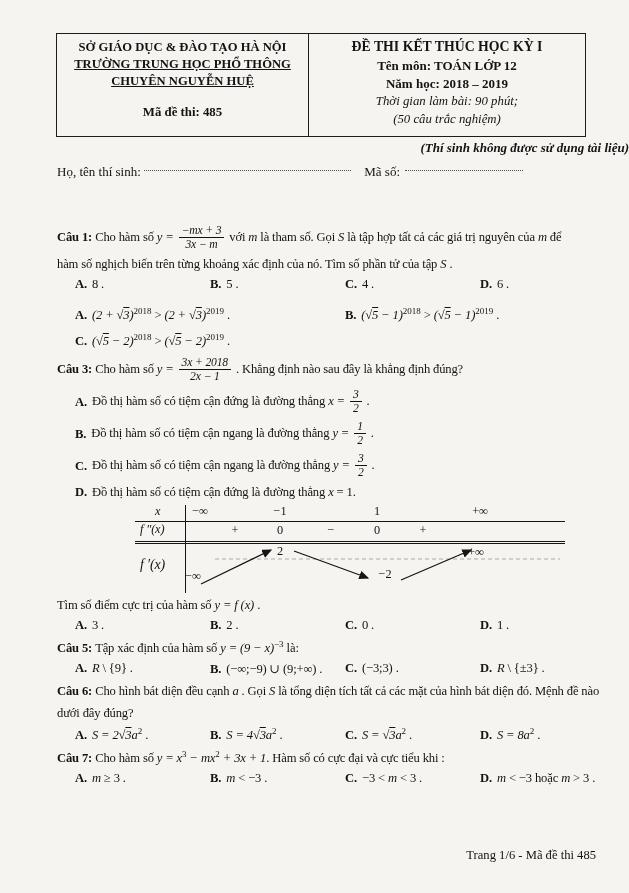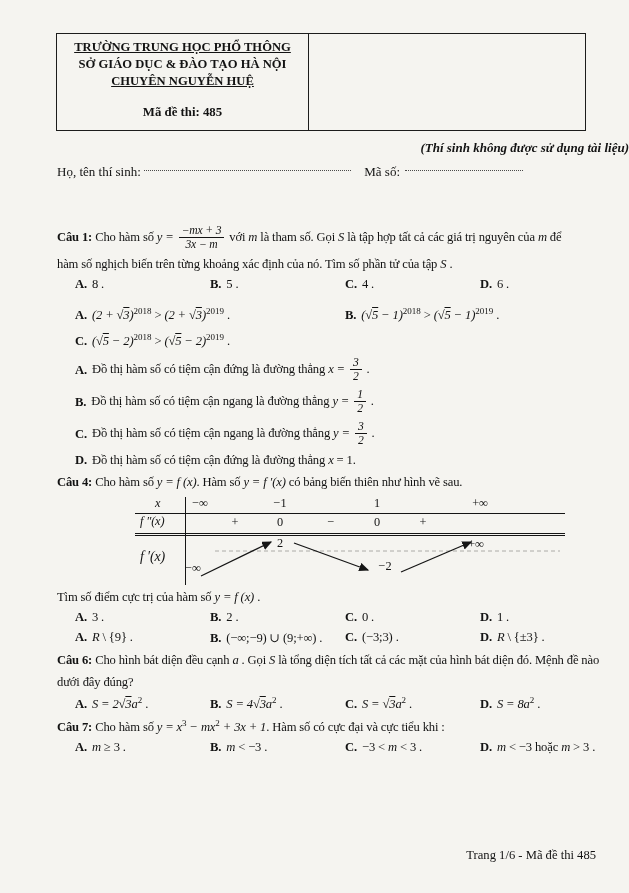--- a/index.html
+++ b/index.html
@@ -70,24 +70,31 @@
   .footer{position:absolute;top:848px;left:0;width:100%;box-sizing:border-box;
     padding-right:33px;text-align:right;font-size:12.6px;}
 </style>
 </head>
 <body>
 
 <div class="page">
 
   <div class="header-box">
     <div class="hcell-left">
+      <div class="h-line">SỞ GIÁO DỤC &amp; ĐÀO TẠO HÀ NỘI</div>
       <div class="h-line h-underline">TRƯỜNG TRUNG HỌC PHỔ THÔNG</div>
-      <div class="h-line">SỞ GIÁO DỤC &amp; ĐÀO TẠO HÀ NỘI</div>
       <div class="h-line h-underline">CHUYÊN NGUYỄN HUỆ</div>
       <div class="h-code">Mã đề thi: 485</div>
+    </div>
+    <div class="hcell-right">
+      <div class="r-title">ĐỀ THI KẾT THÚC HỌC KỲ I</div>
+      <div class="r-sub">Tên môn: TOÁN LỚP 12</div>
+      <div class="r-sub">Năm học: 2018 – 2019</div>
+      <div class="r-it">Thời gian làm bài: 90 phút;</div>
+      <div class="r-it">(50 câu trắc nghiệm)</div>
     </div>
   </div>
 
   <div class="notice">(Thí sinh không được sử dụng tài liệu)</div>
   <div class="namerow">
     <span class="lbl">Họ, tên thí sinh:</span>
     <span class="dots"></span>
     <span class="maso">Mã số:</span>
     <span class="dots2"></span>
   </div>
@@ -104,29 +111,27 @@
         </div>
       </div>
     <div class="question">
         <div class="opts grid2">
           <span class="opt"><span class="okey">A.</span><span class="powr"><span class="math">(2 + √<span class="vin">3</span>)</span><sup>2018</sup></span><span class="txt"> &gt; </span><span class="powr"><span class="math">(2 + √<span class="vin">3</span>)</span><sup>2019</sup></span><span class="txt"> .</span></span>
           <span class="opt"><span class="okey">B.</span><span class="powr"><span class="math">(√<span class="vin">5</span> − 1)</span><sup>2018</sup></span><span class="txt"> &gt; </span><span class="powr"><span class="math">(√<span class="vin">5</span> − 1)</span><sup>2019</sup></span><span class="txt"> .</span></span>
           <span class="opt"><span class="okey">C.</span><span class="powr"><span class="math">(√<span class="vin">5</span> − 2)</span><sup>2018</sup></span><span class="txt"> &gt; </span><span class="powr"><span class="math">(√<span class="vin">5</span> − 2)</span><sup>2019</sup></span><span class="txt"> .</span></span>
         </div>
       </div>
     <div class="question">
+        <p class="qline"><span class="qlabel">Câu 3: </span><span class="txt">Cho hàm số </span><span class="math">y = </span><span class="frac"><span class="num">3x + 2018</span><span class="den">2x − 1</span></span><span class="txt"> . Khẳng định nào sau đây là khẳng định đúng?</span></p>
         <div class="opts list">
           <span class="opt"><span class="okey">A.</span><span class="txt">Đồ thị hàm số có tiệm cận đứng là đường thẳng </span><span class="math">x = </span><span class="frac"><span class="num">3</span><span class="den">2</span></span><span class="txt"> .</span></span>
           <span class="opt"><span class="okey">B.</span><span class="txt">Đồ thị hàm số có tiệm cận ngang là đường thẳng </span><span class="math">y = </span><span class="frac"><span class="num">1</span><span class="den">2</span></span><span class="txt"> .</span></span>
           <span class="opt"><span class="okey">C.</span><span class="txt">Đồ thị hàm số có tiệm cận ngang là đường thẳng </span><span class="math">y = </span><span class="frac"><span class="num">3</span><span class="den">2</span></span><span class="txt"> .</span></span>
           <span class="opt"><span class="okey">D.</span><span class="txt">Đồ thị hàm số có tiệm cận đứng  là đường thẳng </span><span class="math">x</span><span class="txt"> = 1.</span></span>
         </div>
-      </div>
-    <div class="question">
-        <p class="qline"><span class="qlabel">Câu 4: </span><span class="txt">Cho hàm số </span><span class="math">y = f (x)</span><span class="txt">. Hàm số </span><span class="math">y = f ′(x)</span><span class="txt"> có bảng biến thiên như hình vẽ sau.</span></p>
       </div>
 
     <div class="bbt">
       <svg class="bbt-svg" width="430" height="88" viewBox="0 0 430 88">
         <defs>
           <marker id="ah" markerWidth="9" markerHeight="8" refX="7" refY="3.5" orient="auto">
             <path d="M0,0 L8,3.5 L0,7 Z" fill="#151515"></path>
           </marker>
         </defs>
         <line class="dash" x1="80" y1="54" x2="425" y2="54"></line>
@@ -158,20 +163,21 @@
     <div>
         <p class="qline"><span class="txt">Tìm số điểm cực trị của hàm số </span><span class="math">y = f (x)</span><span class="txt"> .</span></p>
         <div class="opts grid4">
           <span class="opt"><span class="okey">A.</span><span class="txt">3 .</span></span>
           <span class="opt"><span class="okey">B.</span><span class="txt">2 .</span></span>
           <span class="opt"><span class="okey">C.</span><span class="txt">0 .</span></span>
           <span class="opt"><span class="okey">D.</span><span class="txt">1 .</span></span>
         </div>
       </div>
     <div class="question">
+        <p class="qline"><span class="qlabel">Câu 5: </span><span class="txt">Tập xác định của hàm số </span><span class="powr"><span class="math">y = (9 − x)</span><sup>−3</sup></span><span class="txt"> là:</span></p>
         <div class="opts grid4">
           <span class="opt"><span class="okey">A.</span><span class="math">R</span><span class="txt"> \ {9} .</span></span>
           <span class="opt"><span class="okey">B.</span><span class="txt">(−∞;−9) ∪ (9;+∞) .</span></span>
           <span class="opt"><span class="okey">C.</span><span class="txt">(−3;3) .</span></span>
           <span class="opt"><span class="okey">D.</span><span class="math">R</span><span class="txt"> \ {±3} .</span></span>
         </div>
       </div>
     <div class="question">
         <p class="qline"><span class="qlabel">Câu 6: </span><span class="txt">Cho hình bát diện đều cạnh </span><span class="math">a</span><span class="txt"> . Gọi </span><span class="math">S</span><span class="txt"> là tổng diện tích tất cả các mặt của hình bát diện đó. Mệnh đề nào</span></p>
         <p class="qline"><span class="txt">dưới đây đúng?</span></p>

